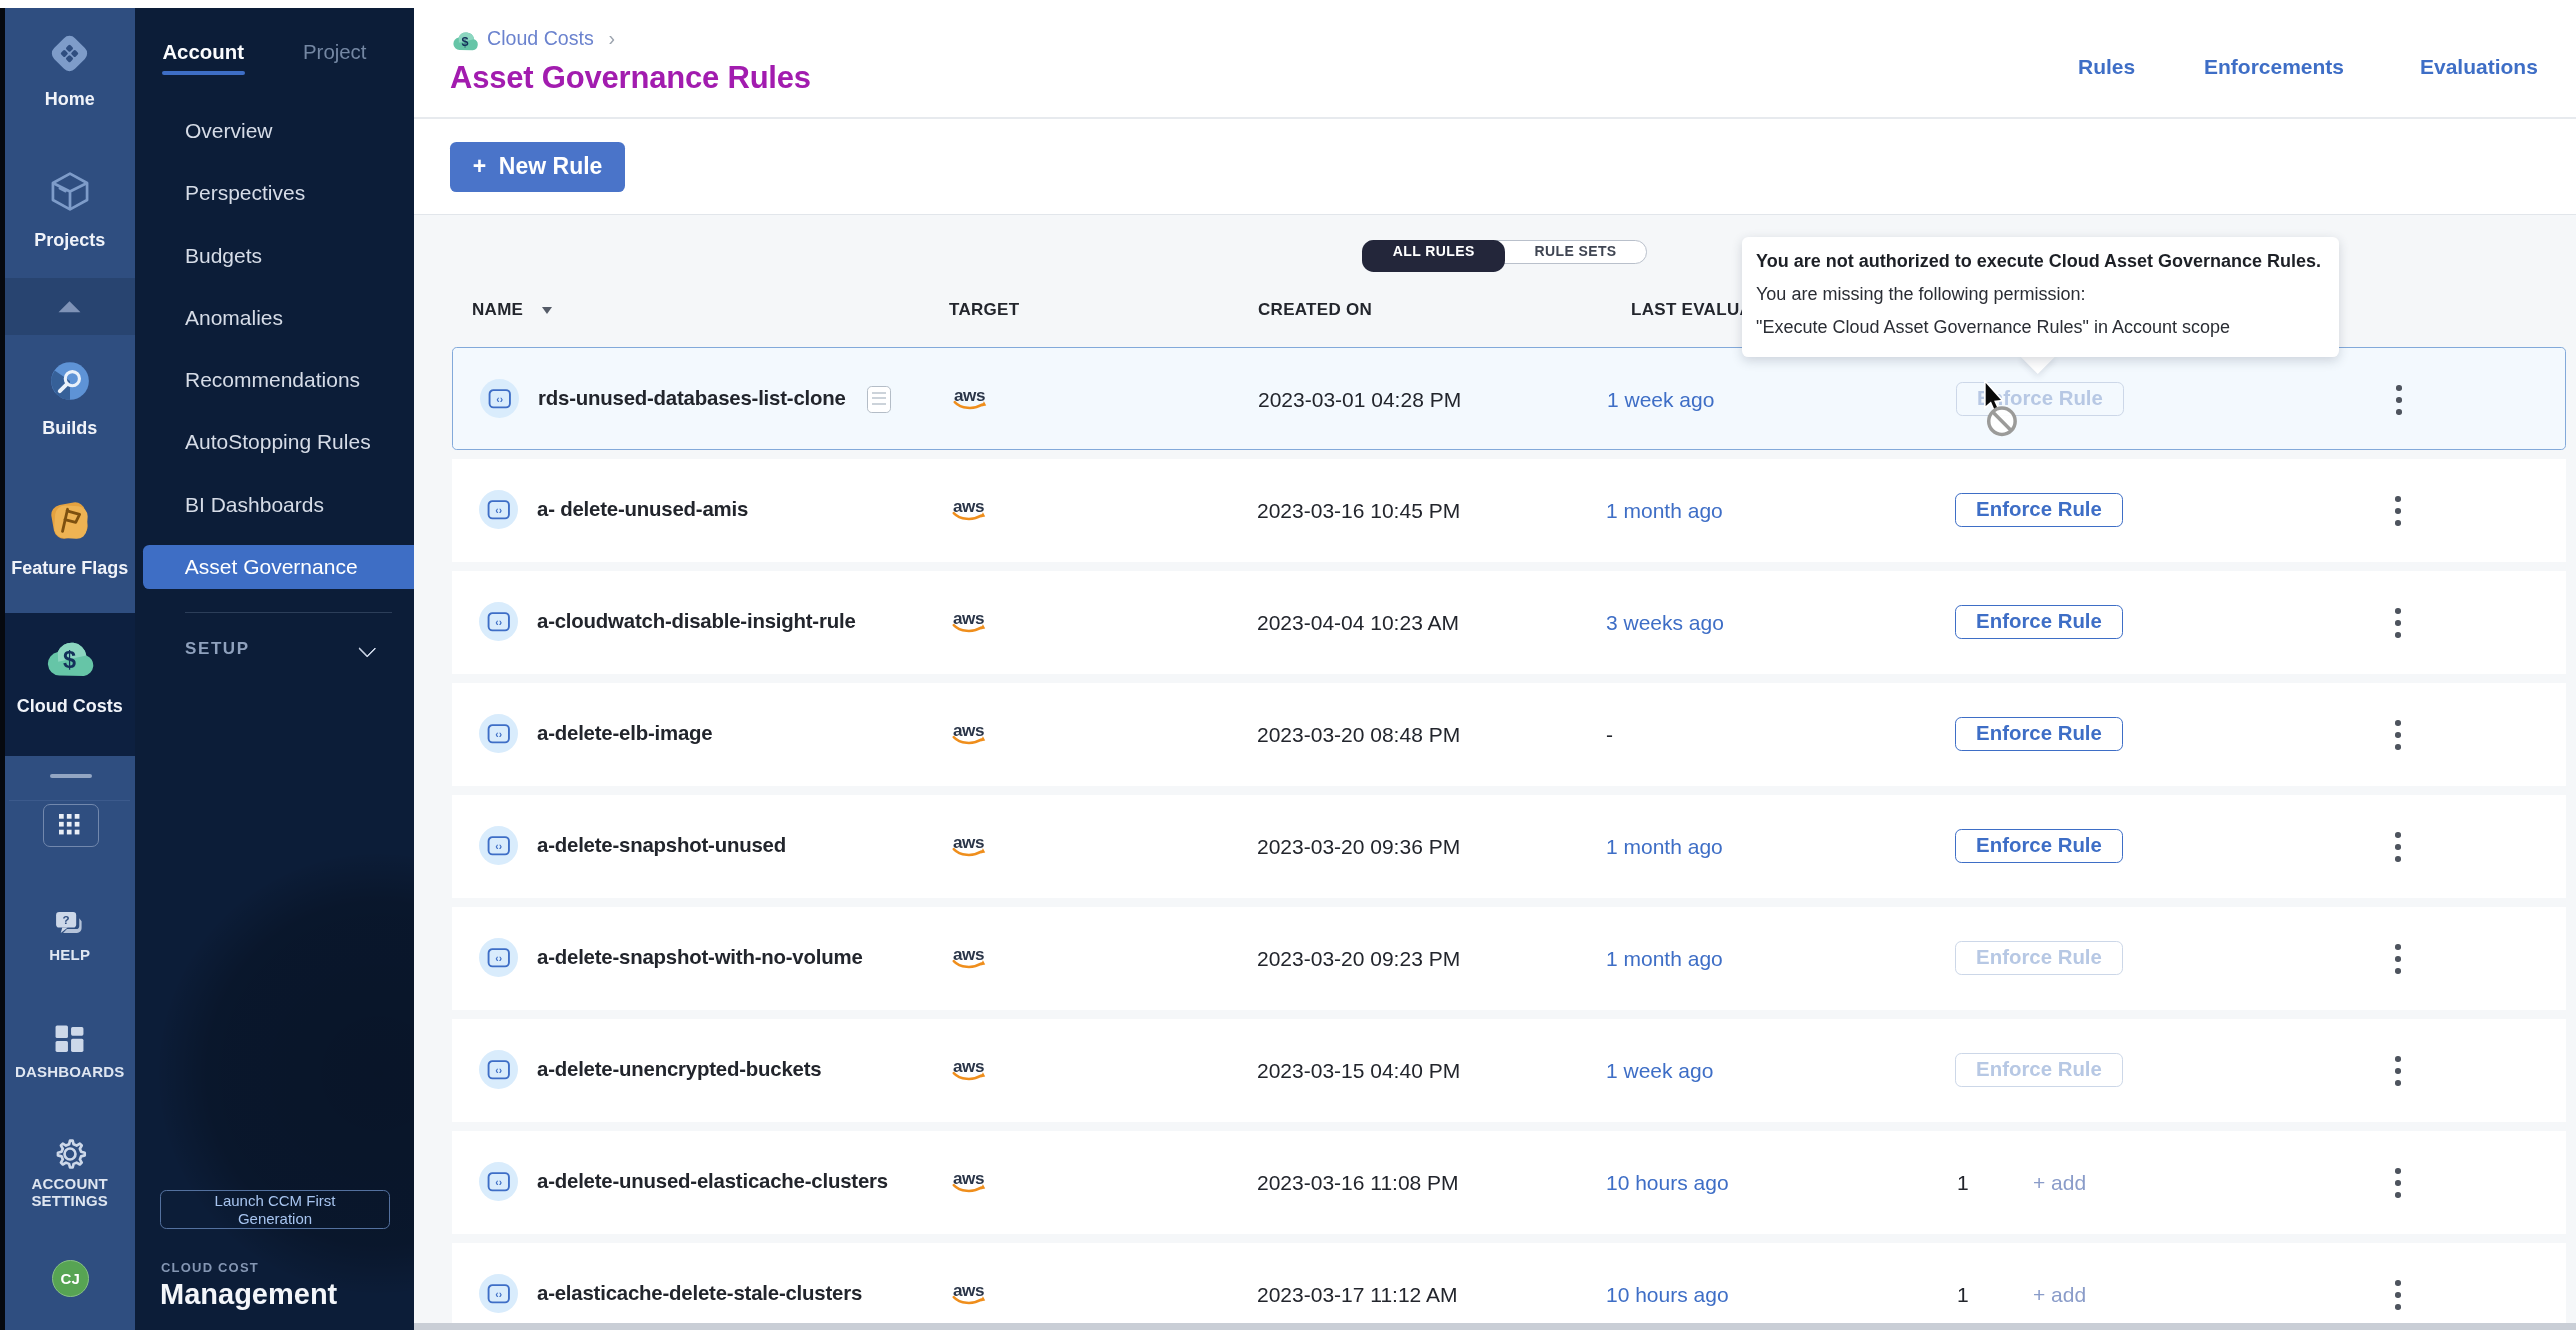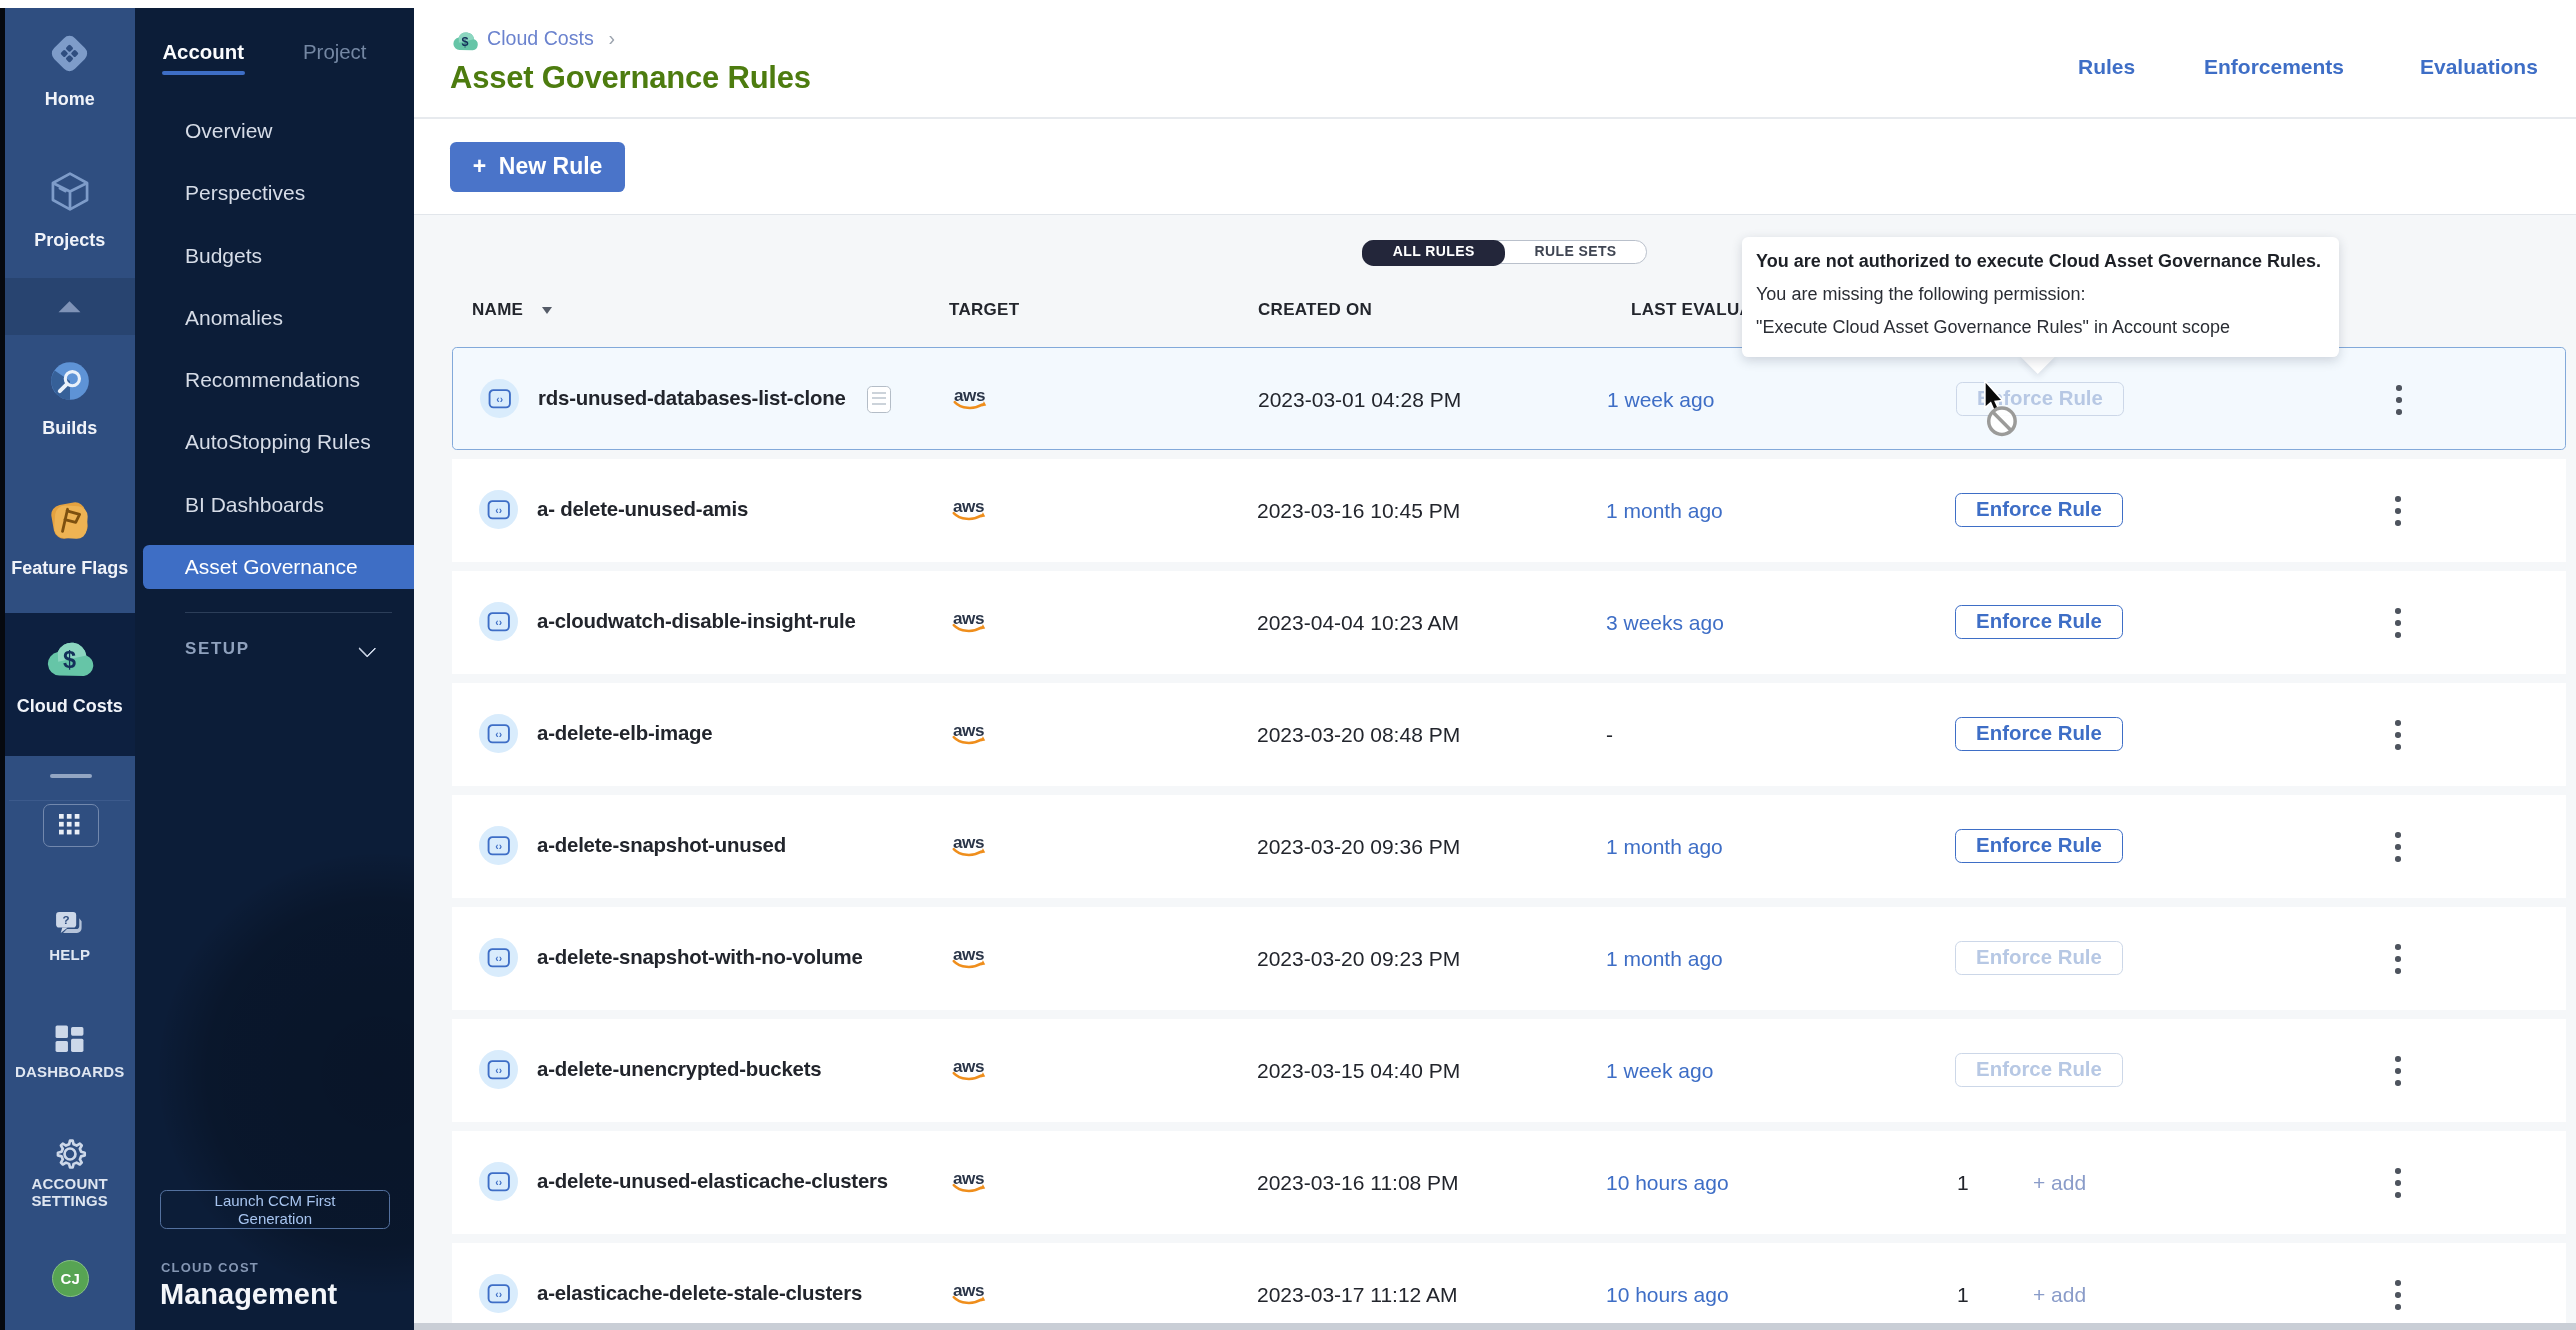--- a/index.html
+++ b/index.html
@@ -30,28 +30,28 @@
   #launch-btn { position:absolute; left:25px; top:1182px; width:230px; height:39px; border:1.6px solid #54719f; border-radius:6.3px; text-align:center; color:#a7c4ef; font-size:15px; line-height:18px; padding-top:1.6px;}
   #cc-label { position:absolute; left:26px; top:1252px; font-size:13px; letter-spacing:1.2px; color:#8496b3; font-weight:bold;}
   #cc-mgmt { position:absolute; left:25px; top:1270px; font-size:29px; font-weight:bold; color:#f4f6fa;}
   
   #main { left:414px; top:0; width:2162px; height:1331px; background:#fff; }
   #band1-line { position:absolute; left:0; top:117px; width:2162px; height:1.6px; background:#e7eaee;}
   #band2-line { position:absolute; left:0; top:214px; width:2162px; height:1.6px; background:#e2e6eb;}
   #content-bg { position:absolute; left:0; top:215px; width:2162px; height:1115px; background:#f5f7f9;}
   #crumb { position:absolute; left:73px; top:27.4px; font-size:19.6px; color:#6a82ce;}
   #crumb .gt { color:#9aa2ad; margin-left:9.4px; font-size:19.6px;}
-  #title { position:absolute; left:36px; top:60px; font-size:31px; font-weight:bold; color:#4d7c0f; letter-spacing:-0.2px;}
+  #title { position:absolute; left:36px; top:60px; font-size:31px; font-weight:bold; color:#a21caf; letter-spacing:-0.2px;}
   .navlink { position:absolute; top:55px; font-size:21px; font-weight:bold; color:#3e6ec6;}
   #newrule { position:absolute; left:36px; top:142px; width:175px; height:50px; background:#4a74c9; border-radius:6.3px; color:#fff; font-size:23px; font-weight:bold; text-align:center; line-height:49px;}
   #search { position:absolute; left:1722px; top:143px; width:427px; height:47px; background:#fafdff; border:1.6px solid #b9d2e5; border-radius:6.3px;}
   #search span { position:absolute; left:49px; top:10.2px; font-size:21px; color:#99a3ae;}
   
   #pill { position:absolute; left:948px; top:240px; width:285px; height:23.5px; border:1.2px solid #b9c0cb; border-radius:11.7px; background:#fff;}
-  #pill .all { position:absolute; left:-0.8px; top:-0.8px; width:143px; height:26px; background:#23263a; border-radius:11.7px; color:#fff; font-size:14px; font-weight:bold; text-align:center; line-height:23px; letter-spacing:0.4px;}
+  #pill .all { position:absolute; left:-0.8px; top:-0.8px; width:143px; height:32px; background:#23263a; border-radius:11.7px; color:#fff; font-size:14px; font-weight:bold; text-align:center; line-height:23px; letter-spacing:0.4px;}
   #pill .sets { position:absolute; left:150px; top:0px; width:125px; font-size:14px; font-weight:bold; color:#3f4552; text-align:center; line-height:21px; letter-spacing:0.4px;}
   
   .th { position:absolute; top:300px; font-size:17px; font-weight:bold; color:#23262d; letter-spacing:0.3px;}
   #sortcaret { position:absolute; left:128px; top:307px; width:0; height:0; border-left:5.5px solid transparent; border-right:5.5px solid transparent; border-top:7px solid #555c68;}
   .row { position:absolute; left:38px; width:2114px; height:103px; background:#fff; }
   .rowname { position:absolute; left:85px; top:39px; font-size:20.4px; font-weight:bold; color:#22252c; letter-spacing:-0.2px;}
   .rowdate { position:absolute; left:805px; top:40px; font-size:21px; color:#22252c;}
   .rowrel  { position:absolute; left:1154px; top:40px; font-size:21px; color:#3e6ec6;text-align:center;}
   .ricon { position:absolute; left:27.4px; top:31px; width:39px; height:39px; border-radius:50%; background:#d9ecfc;}
   .ricon svg { position:absolute; left:7.8px; top:7.8px;}

